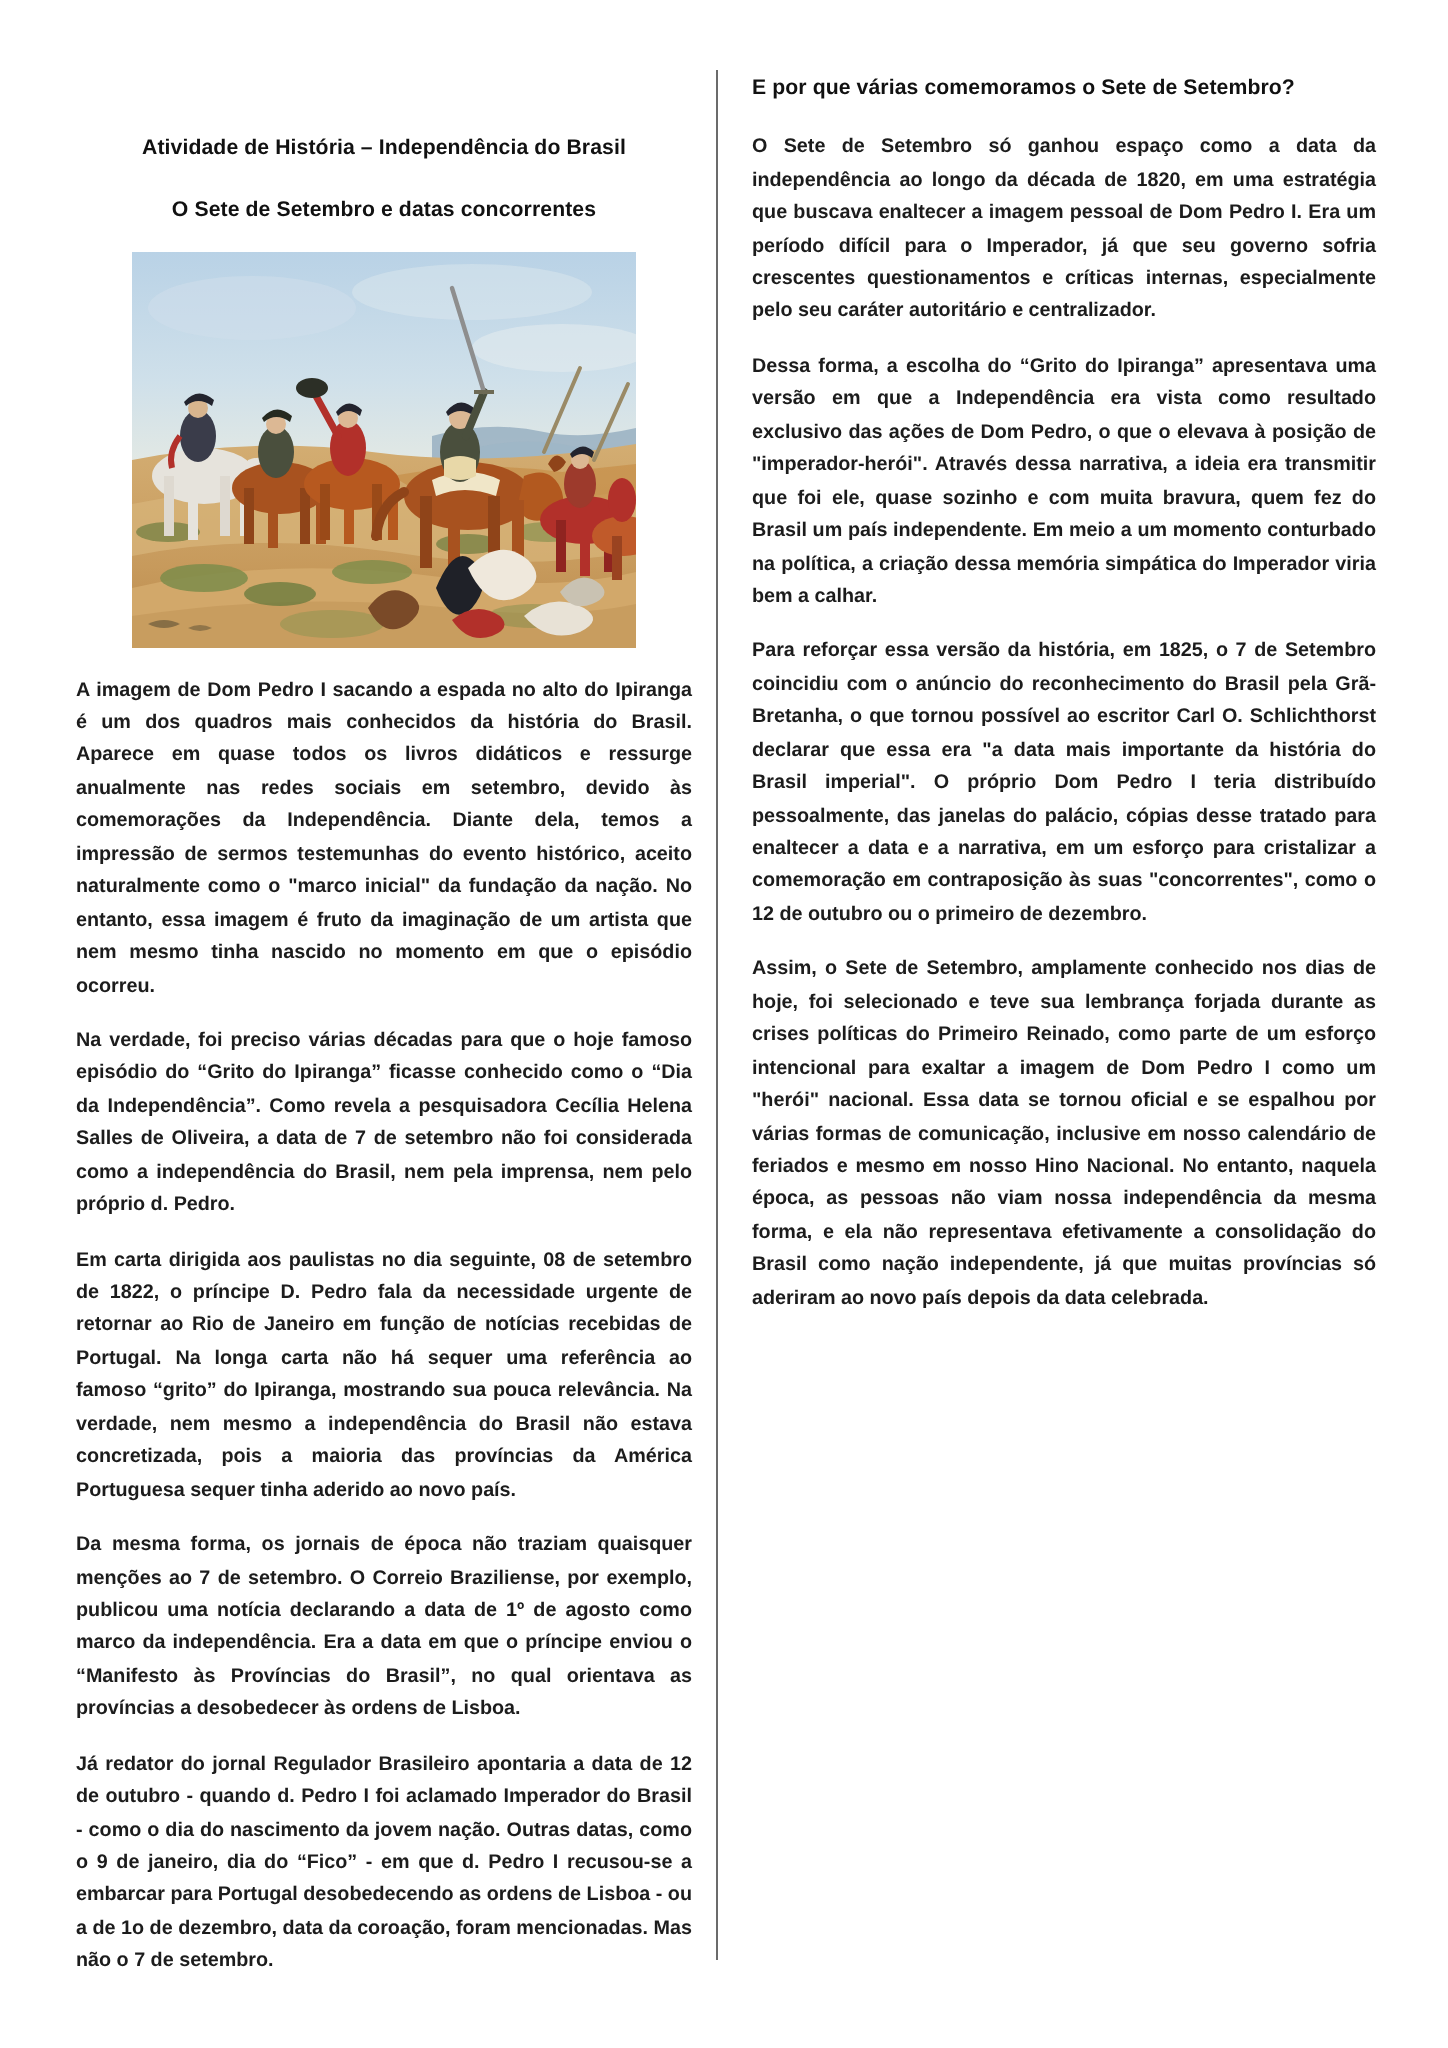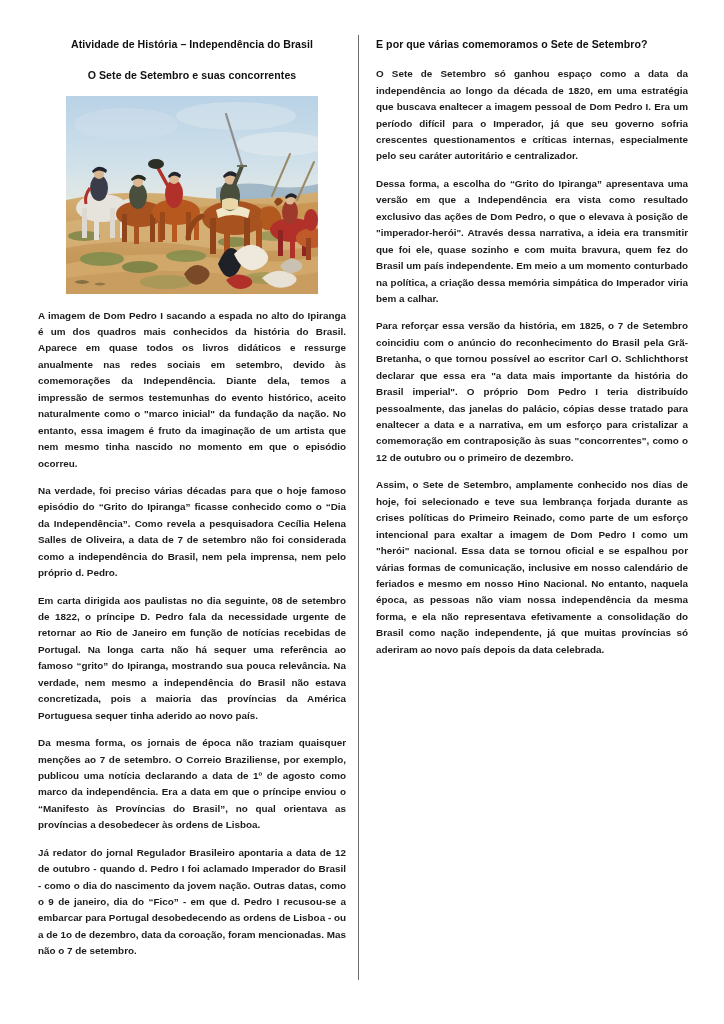--- a/index.html
+++ b/index.html
@@ -35,20 +35,21 @@
     display: flex;
     flex-direction: row;
     align-items: flex-start;
   }
   .col {
     box-sizing: border-box;
   }
   .col-left {
     width: 358px;
     padding: 37px 12px 0 38px;
+    margin-top: 30px;
   }
   .col-right {
     width: 366px;
     padding: 37px 36px 0 18px;
   }
 
   
   .divider {
     position: absolute;
     left: 358px;
@@ -117,21 +118,21 @@
 <div class="page">
 
   <div class="divider"></div>
 
   <div class="columns">
 
     <div class="col col-left">
 
       <h1 class="doc-title">Atividade de História – Independência do Brasil</h1>
 
-      <h2 class="doc-subtitle">O Sete de Setembro e suas concorrentes</h2>
+      <h2 class="doc-subtitle">O Sete de Setembro e datas concorrentes</h2>
 
       <figure class="figure">
         <svg viewBox="0 0 252 198" preserveAspectRatio="none">
           <defs>
             <linearGradient id="skyGrad" x1="0" y1="0" x2="0" y2="1">
               <stop offset="0%" stop-color="#b9d2e6"></stop>
               <stop offset="55%" stop-color="#cfe0ea"></stop>
               <stop offset="100%" stop-color="#e8ebe2"></stop>
             </linearGradient>
             <linearGradient id="groundGrad" x1="0" y1="0" x2="0" y2="1">

